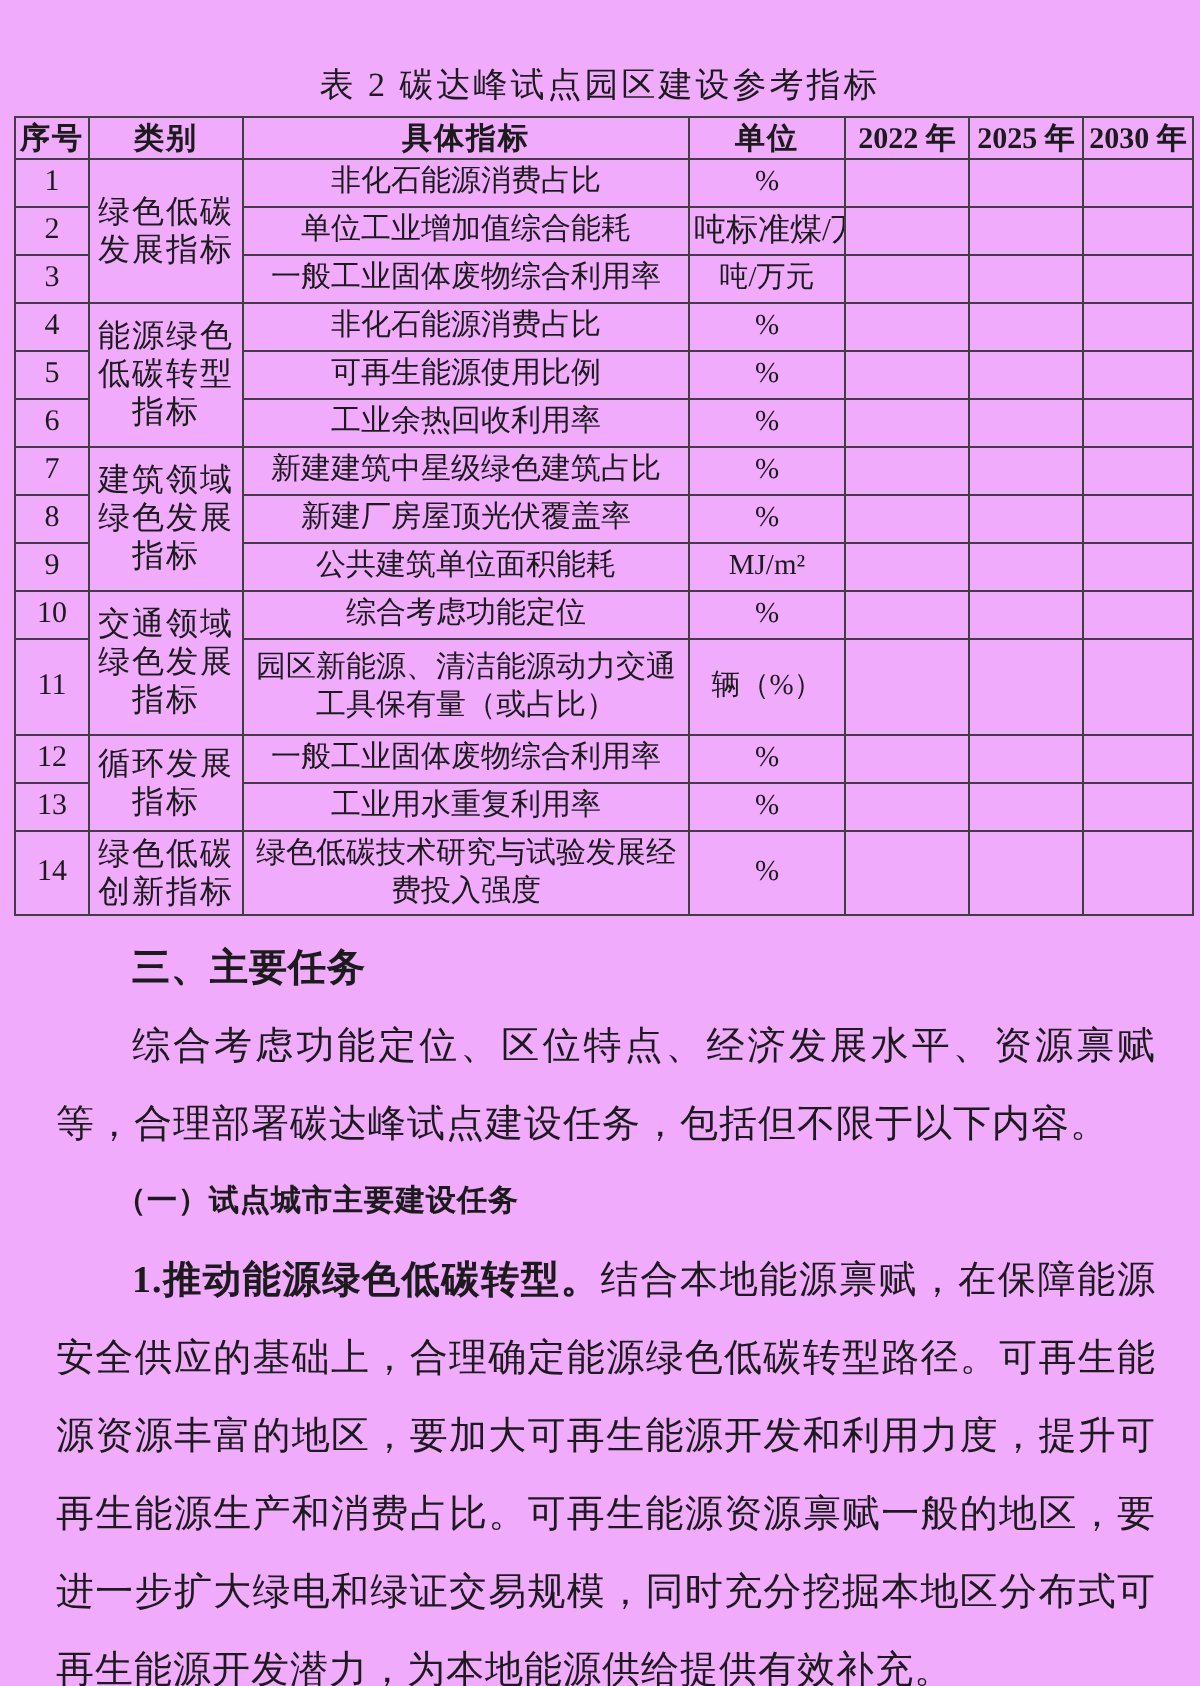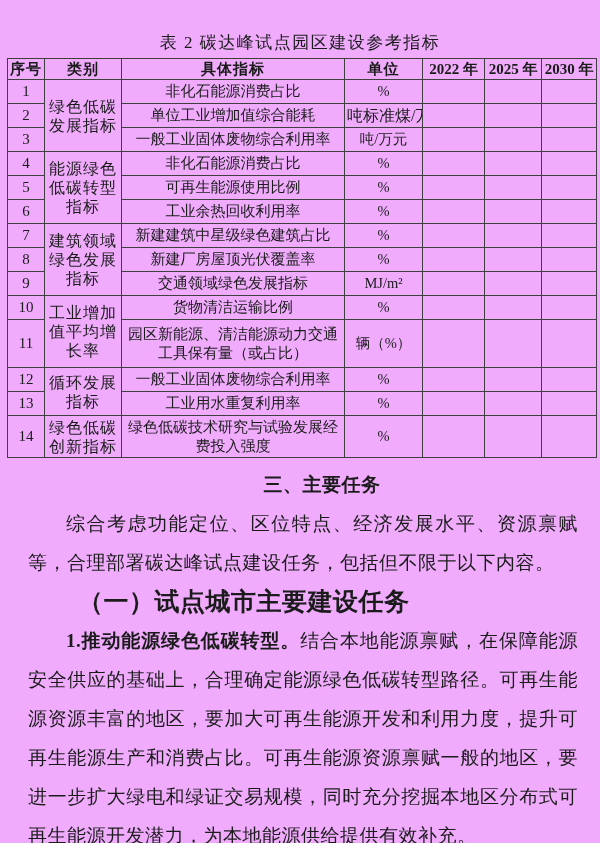--- a/index.html
+++ b/index.html
@@ -68,25 +68,24 @@
     letter-spacing: 0.5px;
   }
   .body-text p { margin: 0; text-align: justify; text-indent: 2em; }
   .sec-heading {
     font-family: "Liberation Sans", "DejaVu Sans", sans-serif;
     font-weight: bold;
     font-size: 19px;
     line-height: 39px;
     text-indent: 2em;
     margin: 0;
-    text-align: center;
   }
   .sub-heading {
     font-weight: bold;
-    font-size: 25px;
+    font-size: 15px;
     line-height: 39px;
     text-indent: 2em;
     margin: 0;
   }
   .lead-bold { font-weight: bold; margin-top: 45px; }
 </style>
 </head>
 <body>
 
 <div class="page">
@@ -177,30 +176,30 @@
       <tr>
         <td>8</td>
         <td>新建厂房屋顶光伏覆盖率</td>
         <td class="unit">%</td>
         <td></td>
         <td></td>
         <td></td>
       </tr>
       <tr>
         <td>9</td>
-        <td>交通领域绿色发展指标</td>
+        <td>公共建筑单位面积能耗</td>
         <td class="unit">MJ/m²</td>
         <td></td>
         <td></td>
         <td></td>
       </tr>
       <tr>
         <td>10</td>
-        <td class="cat" rowspan="2">工业增加值平均增长率</td>
-        <td>货物清洁运输比例</td>
+        <td class="cat" rowspan="2">交通领域绿色发展指标</td>
+        <td>综合考虑功能定位</td>
         <td class="unit">%</td>
         <td></td>
         <td></td>
         <td></td>
       </tr>
       <tr class="tall">
         <td>11</td>
         <td>园区新能源、清洁能源动力交通工具保有量（或占比）</td>
         <td class="unit">辆（%）</td>
         <td></td>

